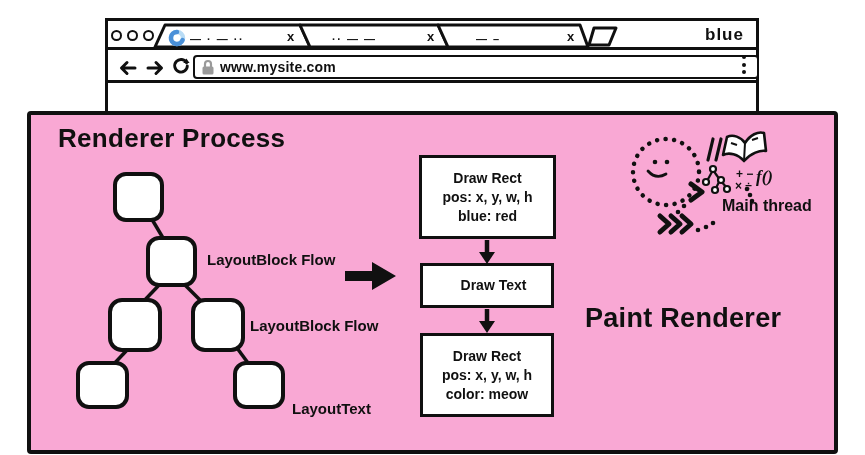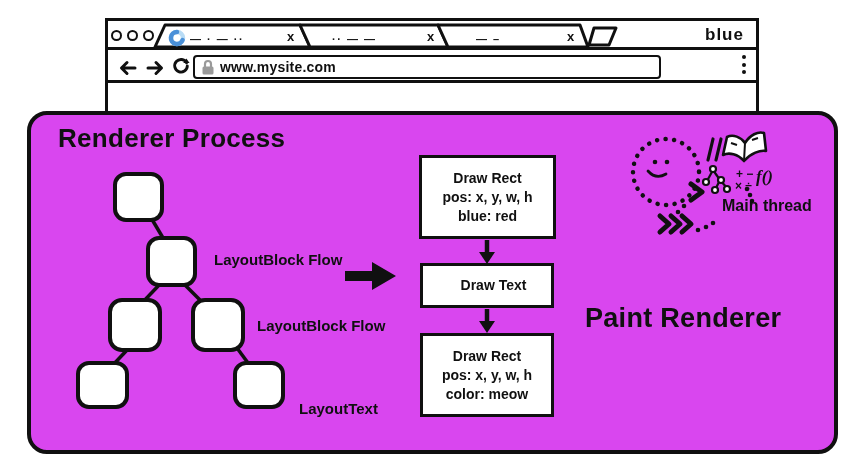--- a/index.html
+++ b/index.html
@@ -14,32 +14,32 @@
   .nav-line{position:absolute;left:0;top:59px;width:100%;height:3px;background:#101010;}
   .traffic{position:absolute;left:3px;top:9px;display:flex;gap:5px;}
   .traffic span{width:11px;height:11px;border:2.5px solid #101010;border-radius:50%;
     box-sizing:border-box;background:#fff;}
   .tabs-svg{position:absolute;left:40px;top:0;}
   .tab-hit{position:absolute;top:4px;height:24px;}
   .tab-dash{position:absolute;top:8px;font-size:11px;font-weight:900;letter-spacing:1.5px;white-space:nowrap;}
   .tab-x{position:absolute;top:5px;font-size:13px;font-weight:900;line-height:14px;}
   .brand{position:absolute;left:597px;top:4px;font-size:17px;font-weight:800;letter-spacing:1px;}
   .nav-btn{position:absolute;top:38px;width:20px;height:18px;}
-  .url-field{position:absolute;left:85px;top:34px;width:468px;height:24px;border:2.5px solid #101010;
+  .url-field{position:absolute;left:85px;top:34px;width:566px;height:24px;border:2.5px solid #101010;
     border-radius:4px;box-sizing:border-box;background:#fff;display:flex;align-items:center;}
   .url-text{font-size:14px;font-weight:700;margin-left:5px;letter-spacing:.2px;}
   .kebab{position:absolute;left:634px;top:34px;display:flex;flex-direction:column;gap:3.5px;align-items:center;}
   .kebab i{width:4px;height:4px;border-radius:50%;background:#101010;}
 
   
   .renderer-box{position:absolute;left:27px;top:111px;width:811px;height:343px;
-    border:4px solid #101010;border-radius:20px;background:#d946ef;box-sizing:border-box;z-index:5;}
+    border:4px solid #101010;border-radius:4px;background:#f9a8d4;box-sizing:border-box;z-index:5;}
   .rp-title{position:absolute;left:27px;top:8px;font-size:26px;font-weight:800;letter-spacing:.3px;}
   .art-svg{position:absolute;left:0;top:0;pointer-events:none;}
-  .tree-label{position:absolute;font-size:15px;font-weight:700;white-space:nowrap;margin-left:7px;}
+  .tree-label{position:absolute;font-size:15px;font-weight:700;white-space:nowrap;}
   .flow-box{position:absolute;border:3.5px solid #101010;background:#fff;box-sizing:border-box;
     display:flex;flex-direction:column;justify-content:center;align-items:center;z-index:2;}
   .flow-box span{display:block;font-size:14px;font-weight:700;line-height:19px;text-align:center;white-space:nowrap;}
   .paint-records{position:absolute;left:554px;top:188px;font-size:27px;font-weight:800;letter-spacing:.3px;}
   .main-thread-label{position:absolute;left:691px;top:82px;font-size:16px;font-weight:700;white-space:nowrap;}
 </style>
 </head>
 <body>
 
 <div class="browser-window">

